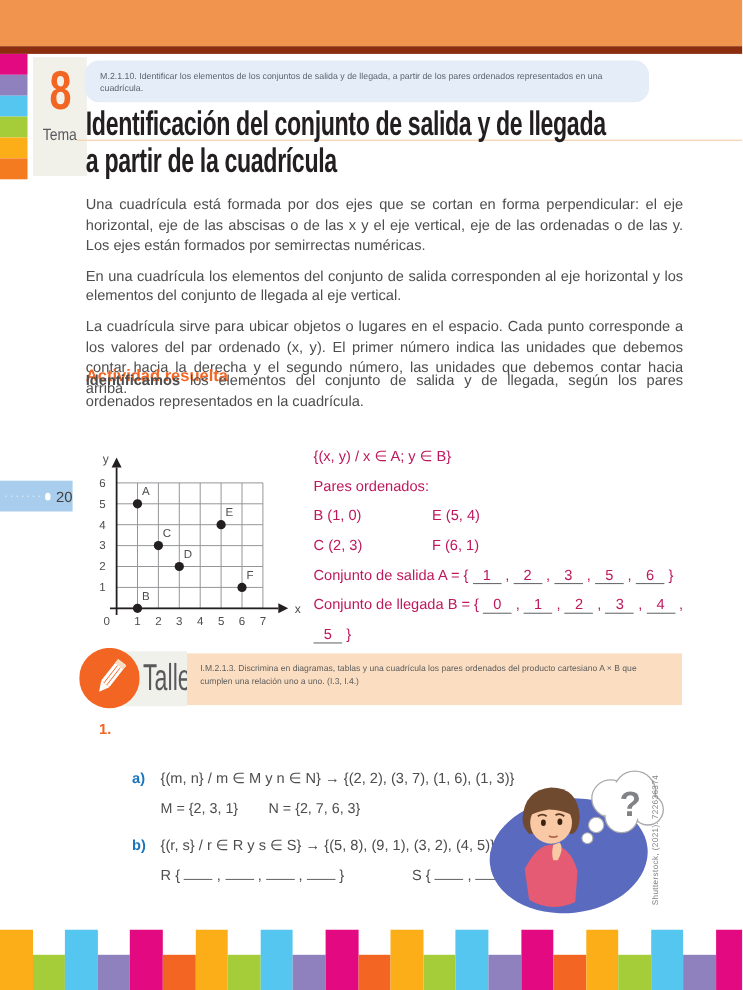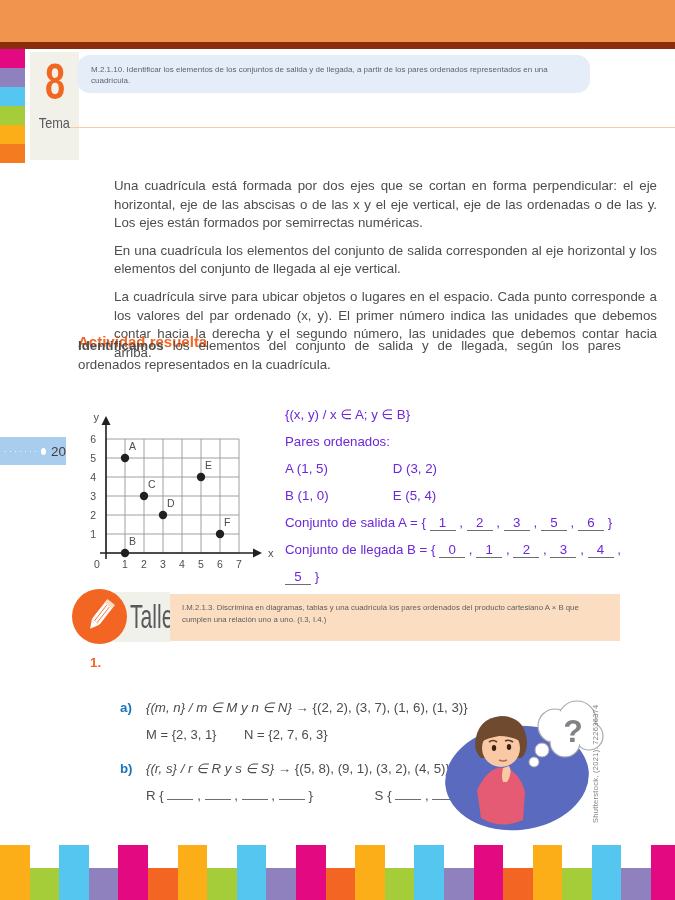--- a/index.html
+++ b/index.html
@@ -17,27 +17,27 @@
   .tema-badge{left:30px;top:52px;width:49px;height:108px;background:#f1f1ea;text-align:center;}
   .tema-num{font-size:50px;font-weight:bold;color:#f26522;line-height:60px;transform:scaleX(.72);transform-origin:center top;display:inline-block;}
   .tema-word{font-size:15px;color:#58595b;margin-top:2px;transform:scaleX(.85);transform-origin:center top;display:inline-block;}
   .ribbon{left:77px;top:55px;width:513px;height:38px;background:#e4edf8;
           font-size:8px;color:#5b6670;padding:9px 14px 0 14px;box-sizing:border-box;line-height:1.4;border-radius:13px;}
   .title{left:78px;top:96px;width:597px;font-size:31px;font-weight:bold;color:#231f20;line-height:33px;}
   .title .cond{transform:scaleX(.68);letter-spacing:-.5px;}
   .title-rule{left:70px;top:127px;width:605px;height:1px;background:#f6cda6;}
 
   
-  .intro{left:78px;top:177px;width:543px;font-size:13.3px;line-height:1.4;text-align:justify;margin-left:36px;}
+  .intro{left:78px;top:177px;width:543px;font-size:13.3px;line-height:1.4;text-align:justify;}
   .intro p{margin:0 0 9px 0;}
   .act-head{left:78px;top:333px;font-size:15px;font-weight:bold;color:#f26522;}
   .lead{left:78px;top:337px;width:543px;font-size:13.3px;line-height:1.4;text-align:justify;}
 
   
-  .sol{left:285px;top:401px;width:345px;font-size:13.3px;line-height:27px;color:#6d28d9;}
+  .sol{left:285px;top:401px;width:345px;font-size:13.3px;line-height:27px;color:#be185d;}
   .pair-c1{display:inline-block;width:104px;}
   .blank{display:inline-block;min-width:20px;border-bottom:1px solid #6d6e71;text-align:center;padding:0 3px;line-height:15px;}
 
   
   .pgbadge{left:0;top:437px;width:66px;height:28px;background:#a9cdec;display:flex;align-items:center;}
   .pgdots{color:rgba(255,255,255,.9);font-size:9px;letter-spacing:2px;margin-left:4px;}
   .pgdot{width:7px;height:7px;border-radius:50%;background:#fff;margin:0 5px 0 2px;}
   .pgnum{font-size:13.5px;color:#414042;}
 
   
@@ -46,21 +46,21 @@
   .taller-word{left:130px;top:597px;font-size:34px;color:#58595b;}
   .taller-word .cond{transform:scaleX(.62);}
   .taller-box{left:170px;top:594px;width:450px;height:47px;background:#fbdec2;
               font-size:7.8px;color:#5d5d5d;line-height:1.55;padding:8px 16px 0 12px;box-sizing:border-box;}
 
   
   .ex-num{left:90px;top:655px;font-size:13.3px;font-weight:bold;color:#f26522;}
   .ex-intro{left:112px;top:655px;width:508px;font-size:13.3px;line-height:1.4;text-align:justify;}
   .item-label{font-size:13.3px;font-weight:bold;color:#1b75bb;}
   .formula{font-size:13.3px;color:#4d4d4f;}
-  .formula .it{font-style:italic;}
+  .formula .it{}
   .ia-label{left:120px;top:700px;}
   .ia-formula{left:146px;top:700px;}
   .ia-sets{left:146px;top:727px;font-size:13px;}
   .ia-set2{margin-left:24px;}
   .ib-label{left:120px;top:761px;}
   .ib-formula{left:146px;top:761px;}
   .ib-sets{left:146px;top:788px;font-size:13.3px;}
   .rs-group{display:inline-block;}
   .rs-s{margin-left:58px;}
 
@@ -93,20 +93,24 @@
     </div>
 
   <div class="abs tema-badge">
     <span class="tema-num">8</span><br>
     <span class="tema-word">Tema</span>
   </div>
 
   <div class="abs ribbon">M.2.1.10. Identificar los elementos de los conjuntos de salida y de llegada, a partir de los pares ordenados representados en una cuadrícula.</div>
 
   <div class="abs title-rule"></div>
+  <div class="abs title">
+    <span class="cond">Identificación del conjunto de salida y de llegada</span><br>
+    <span class="cond">a partir de la cuadrícula</span>
+  </div>
 
   <div class="abs intro">
     <p>Una cuadrícula está formada por dos ejes que se cortan en forma perpendicular: el eje horizontal, eje de las abscisas o de las x y el eje vertical, eje de las ordenadas o de las y. Los ejes están formados por semirrectas numéricas.</p>
     <p>En una cuadrícula los elementos del conjunto de salida corresponden al eje horizontal y los elementos del conjunto de llegada al eje vertical.</p>
     <p>La cuadrícula sirve para ubicar objetos o lugares en el espacio. Cada punto corresponde a los valores del par ordenado (x, y). El primer número indica las unidades que debemos contar hacia la derecha y el segundo número, las unidades que debemos contar hacia arriba.</p>
   </div>
 
   <div class="abs act-head">Actividad resuelta</div>
   <div class="abs lead"><span class="b">Identificamos</span><span> los elementos del conjunto de salida y de llegada, según los pares ordenados representados en la cuadrícula.</span></div>
 
@@ -157,26 +161,26 @@
       <circle cx="123" cy="80" r="4.2" fill="#231f20"></circle>
       <text x="127" y="72" font-size="10.5" fill="#4d4d4f" text-anchor="start" font-family="Liberation Sans, sans-serif">E</text>
       <circle cx="142" cy="137" r="4.2" fill="#231f20"></circle>
       <text x="146" y="129" font-size="10.5" fill="#4d4d4f" text-anchor="start" font-family="Liberation Sans, sans-serif">F</text>
     </svg>
 
   <div class="abs sol">
     <div>{(x, y) / x ∈ A; y ∈ B}</div>
     <div>Pares ordenados:</div>
     <div>
-      <span class="pair-c1">A (1, 5)</span>
-      <span>D (3, 2)</span>
-    </div>
-    <div>
       <span class="pair-c1">B (1, 0)</span>
       <span>E (5, 4)</span>
+    </div>
+    <div>
+      <span class="pair-c1">C (2, 3)</span>
+      <span>F (6, 1)</span>
     </div>
     <div>
       <span>Conjunto de salida A = {</span>
       <span><span class="blank">1</span> , <span class="blank">2</span> , <span class="blank">3</span> , <span class="blank">5</span> , <span class="blank">6</span></span>
       <span>}</span>
     </div>
     <div>
       <span>Conjunto de llegada B = {</span>
       <span><span class="blank">0</span> , <span class="blank">1</span> , <span class="blank">2</span> , <span class="blank">3</span> , <span class="blank">4</span> , <span class="blank">5</span></span>
       <span>}</span>

